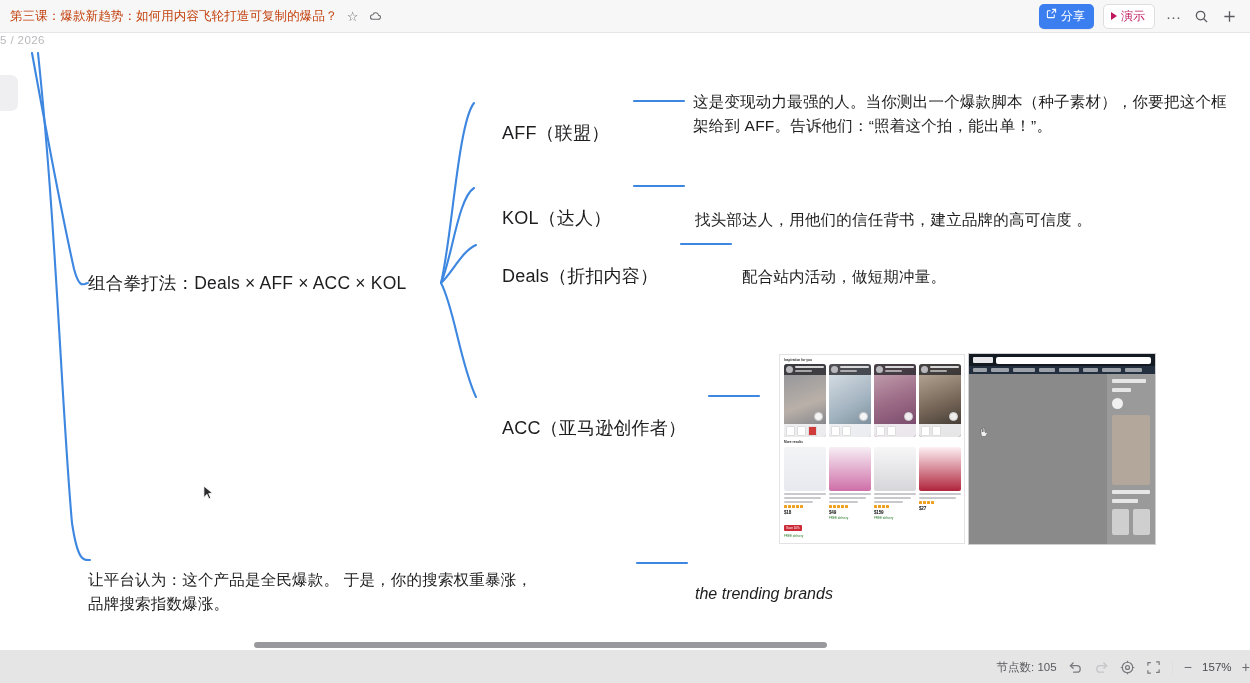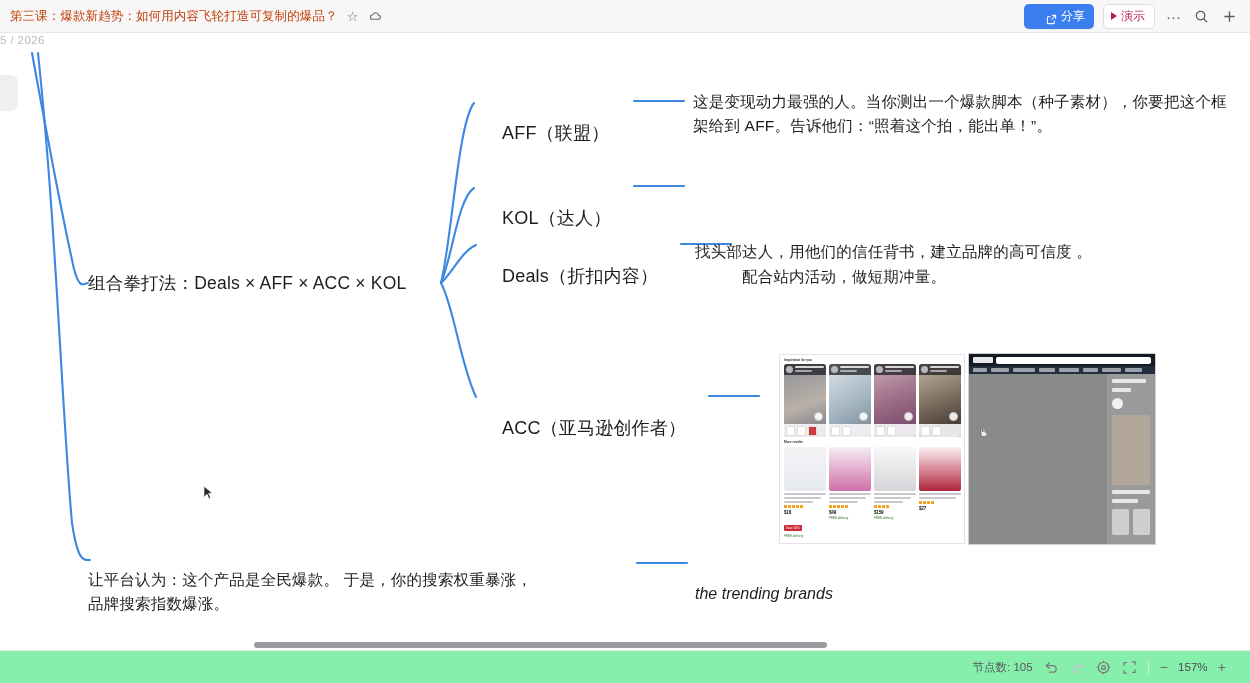--- a/index.html
+++ b/index.html
@@ -16,23 +16,23 @@
     position: absolute; top:0; left:0; width:1250px; height:33px;
     background:#f7f7f8; border-bottom:1px solid #e6e6e8;
     display:flex; align-items:center; z-index:30;
   }
   .title-left { display:flex; align-items:center; gap:7px; padding-left:10px; flex:1; min-width:0; }
   .doc-title { font-size:12.5px; color:#c2410c; white-space:nowrap; letter-spacing:0.1px; }
   .tb-icon { width:16px; height:16px; display:inline-flex; align-items:center; justify-content:center;
              color:#6b6b70; font-size:13px; line-height:1; }
   .title-right { display:flex; align-items:center; gap:9px; padding-right:11px; }
   .btn-share {
-    display:flex; align-items:flex-end; gap:4px;
+    display:flex; align-items:flex-start; gap:4px;
     background:#3b7ef0; color:#fff; font-size:12px;
-    border-radius:5px; padding:4px 9px 4px 22px; border:none; cursor:pointer;
+    border-radius:5px; padding:4px 9px 4px 7px; border:none; cursor:pointer;
     box-shadow:0 1px 1px rgba(0,0,0,.06);
   }
   .btn-present {
     display:flex; align-items:center; gap:4px;
     background:#fff; color:#be185d; font-size:12px;
     border:1px solid #dedee1; border-radius:5px; padding:3px 9px 3px 7px; cursor:pointer;
   }
   .btn-plain { color:#5a5a60; font-size:15px; padding:0 2px; cursor:pointer; line-height:1; display:flex; align-items:center;}
   .icon-play { width:0;height:0;border-left:6px solid currentColor;border-top:4px solid transparent;border-bottom:4px solid transparent; }
   .icon-extshare svg, .icon-search svg, .icon-plus svg { display:block; }
@@ -90,23 +90,23 @@
   .bbody { position:relative; height:172px; background:#8a8a8a; }
   .brail { position:absolute; right:0; top:0; width:48px; height:100%; background:#9a9a9a; }
   .brail .rt { height:4px; background:rgba(255,255,255,.75); border-radius:1px; margin:5px 5px 0;}
   .brail .rav { width:11px;height:11px;border-radius:50%;background:rgba(255,255,255,.85); margin:6px 0 0 5px;}
   .brail .rimg { margin:6px 5px 0; height:70px; background:#b3a79c; border-radius:2px;}
   .brail .rprod { display:flex; gap:4px; margin:6px 5px 0;}
   .brail .rprod i { flex:1; height:26px; background:#cfcfcf; border-radius:2px; display:block;}
   .bcursor { position:absolute; left:8px; top:52px; width:14px; height:12px; }
 
   
-  .bottombar { position:absolute; left:0; bottom:0; width:1250px; height:33px; background:#86efac;
+  .bottombar { position:absolute; left:0; bottom:0; width:1250px; height:33px; background:#e5e5e5;
                border-top:1px solid #e6e6e8; display:flex; align-items:center; justify-content:flex-end;
-               gap:11px; padding-right:24px; z-index:30; }
+               gap:11px; padding-right:0; z-index:30; }
   .nodecount { font-size:11.5px; color:#58585e; }
   .bb-icon { color:#7a7a80; font-size:14px; display:flex; align-items:center; cursor:pointer; }
   .bb-icon.disabled { color:#c5c5c9; }
   .zoomgrp { display:flex; align-items:center; gap:7px; border-left:1px solid #e0e0e3; padding-left:11px; }
   .zoomval { font-size:11.5px; color:#4a4a50; min-width:36px; text-align:center; }
   .zbtn { font-size:14px; color:#6a6a70; cursor:pointer; line-height:1; }
 
   .hscroll { position:absolute; left:254px; bottom:35px; width:573px; height:6px;
              background:#9a9a9e; border-radius:3px; z-index:25; cursor:pointer; }
 
@@ -182,21 +182,21 @@
         <line x1="637" y1="530" x2="687" y2="530"></line>
       </g>
     </svg>
 
     <div class="node node-center" style="left:88px; top:238px;">组合拳打法：Deals × AFF × ACC × KOL</div>
 
     <div class="node node-branch" style="left:502px; top:88px;">AFF（联盟）</div>
     <div class="node node-desc" style="left:693px; top:57px; width:540px;">这是变现动力最强的人。当你测出一个爆款脚本（种子素材），你要把这个框架给到 AFF。告诉他们：“照着这个拍，能出单！”。</div>
 
     <div class="node node-branch" style="left:502px; top:173px;">KOL（达人）</div>
-    <div class="node node-desc" style="left:695px; top:175px; width:500px;margin-top:32px;">找头部达人，用他们的信任背书，建立品牌的高可信度 。</div>
+    <div class="node node-desc" style="left:695px; top:175px; width:500px;">找头部达人，用他们的信任背书，建立品牌的高可信度 。</div>
 
     <div class="node node-branch" style="left:502px; top:231px;">Deals（折扣内容）</div>
     <div class="node node-branch" style="left:502px; top:383px;">ACC（亚马逊创作者）</div>
 
     <div class="node node-desc" style="left:742px; top:232px; width:340px;">配合站内活动，做短期冲量。</div>
 
 
     <div class="node node-desc" style="left:88px; top:535px; width:560px;">让平台认为：这个产品是全民爆款。 于是，你的搜索权重暴涨，
 品牌搜索指数爆涨。</div>
     <div class="node node-en" style="left:695px; top:552px;font-style:italic;">the trending brands</div>

